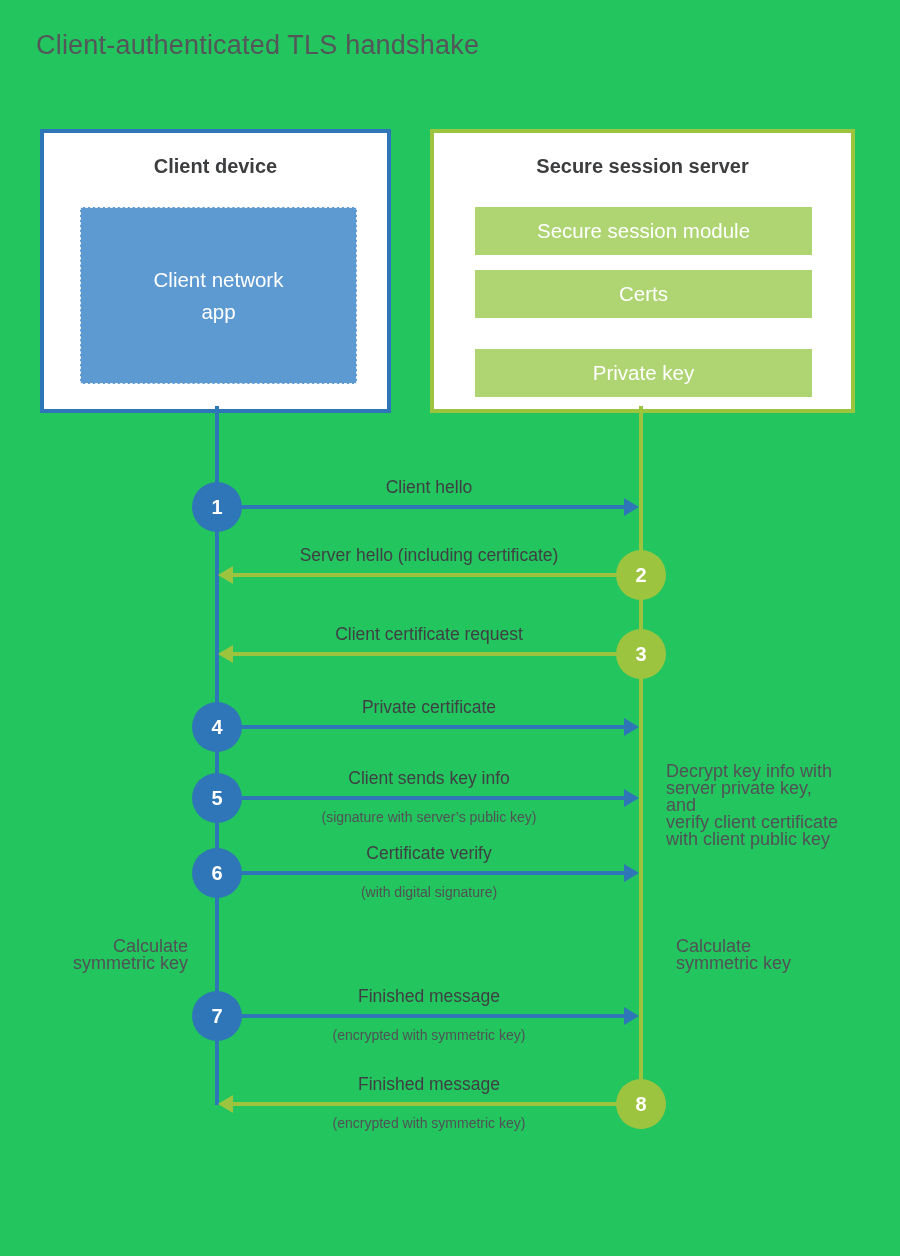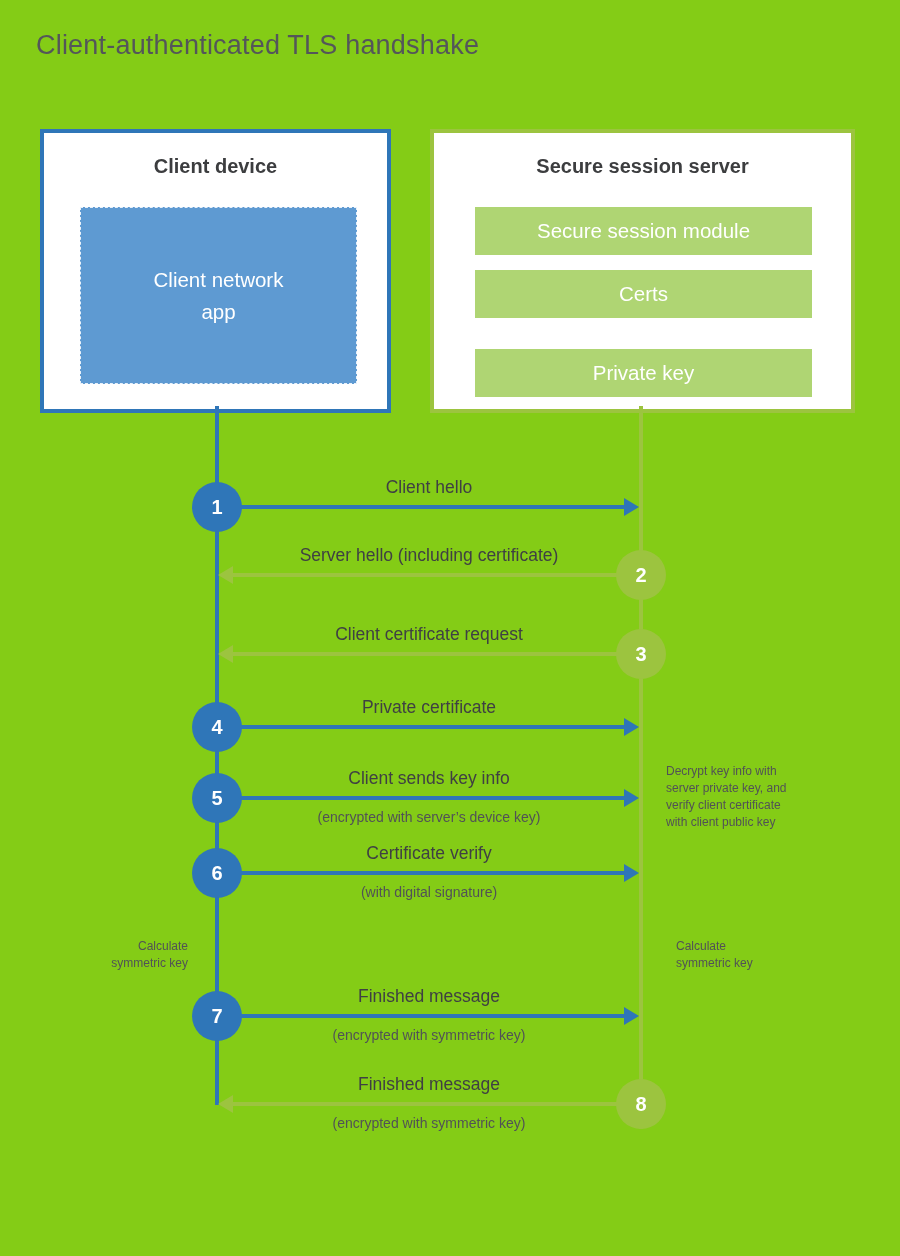--- a/index.html
+++ b/index.html
@@ -7,21 +7,21 @@
     --blue-fill:#5e9ad2;
     --green:#9cc43f;
     --green-fill:#afd573;
     --text-dark:#3c3d3f;
     --text-label:#3f4043;
     --text-sub:#515256;
     --title-gray:#54565a;
   }
   html,body{margin:0;padding:0;background:#fff;}
   .diagram{
-    position:relative;width:900px;height:1256px;background:#84cc16;
+    position:relative;width:900px;height:1256px;background:#22c55e;
     font-family:"Liberation Sans",sans-serif;overflow:hidden;
   }
   .page-title{
     position:absolute;left:36px;top:30px;font-size:27px;font-weight:300;
     color:var(--title-gray);letter-spacing:.2px;
   }
   
   .actor-box{position:absolute;top:122px;height:284px;box-sizing:border-box;background:#fff;margin-top:7px;}
   .actor-box.client{left:40px;width:351px;border:4px solid var(--blue);}
   .actor-box.server{left:430px;width:425px;border:4px solid var(--green);}
@@ -64,21 +64,21 @@
   .msg-label{
     position:absolute;left:0;right:0;bottom:9px;text-align:center;
     font-size:17.5px;color:var(--text-label);
   }
   .msg-sub{
     position:absolute;left:0;right:0;top:11px;text-align:center;
     font-size:14px;color:var(--text-sub);
   }
   
   .note{
-    position:absolute;font-size:12px;color:var(--text-sub);
+    position:absolute;font-size:18px;color:var(--text-sub);
     line-height:17px;white-space:pre-line;
   }
   .note.decrypt{left:666px;top:763px;width:175px;text-align:left;}
   .note.calc-left{left:48px;top:938px;width:140px;text-align:right;}
   .note.calc-right{left:676px;top:938px;width:140px;text-align:left;}
 </style>
 </head>
 <body>
 
 <div class="diagram">
@@ -127,21 +127,21 @@
     <div class="arrowhead"></div>
     <div class="step-circle">4</div>
     <div class="msg-label">Private certificate</div>
   </div>
 
   <div class="msg-row blue" style="top:798px">
     <div class="arrow-line"></div>
     <div class="arrowhead"></div>
     <div class="step-circle">5</div>
     <div class="msg-label">Client sends key info</div>
-    <div class="msg-sub">(encrypted with server’s device key)</div>
+    <div class="msg-sub">(signature with server’s public key)</div>
   </div>
 
   <div class="msg-row blue" style="top:873px">
     <div class="arrow-line"></div>
     <div class="arrowhead"></div>
     <div class="step-circle">6</div>
     <div class="msg-label">Certificate verify</div>
     <div class="msg-sub">(with digital signature)</div>
   </div>
 

